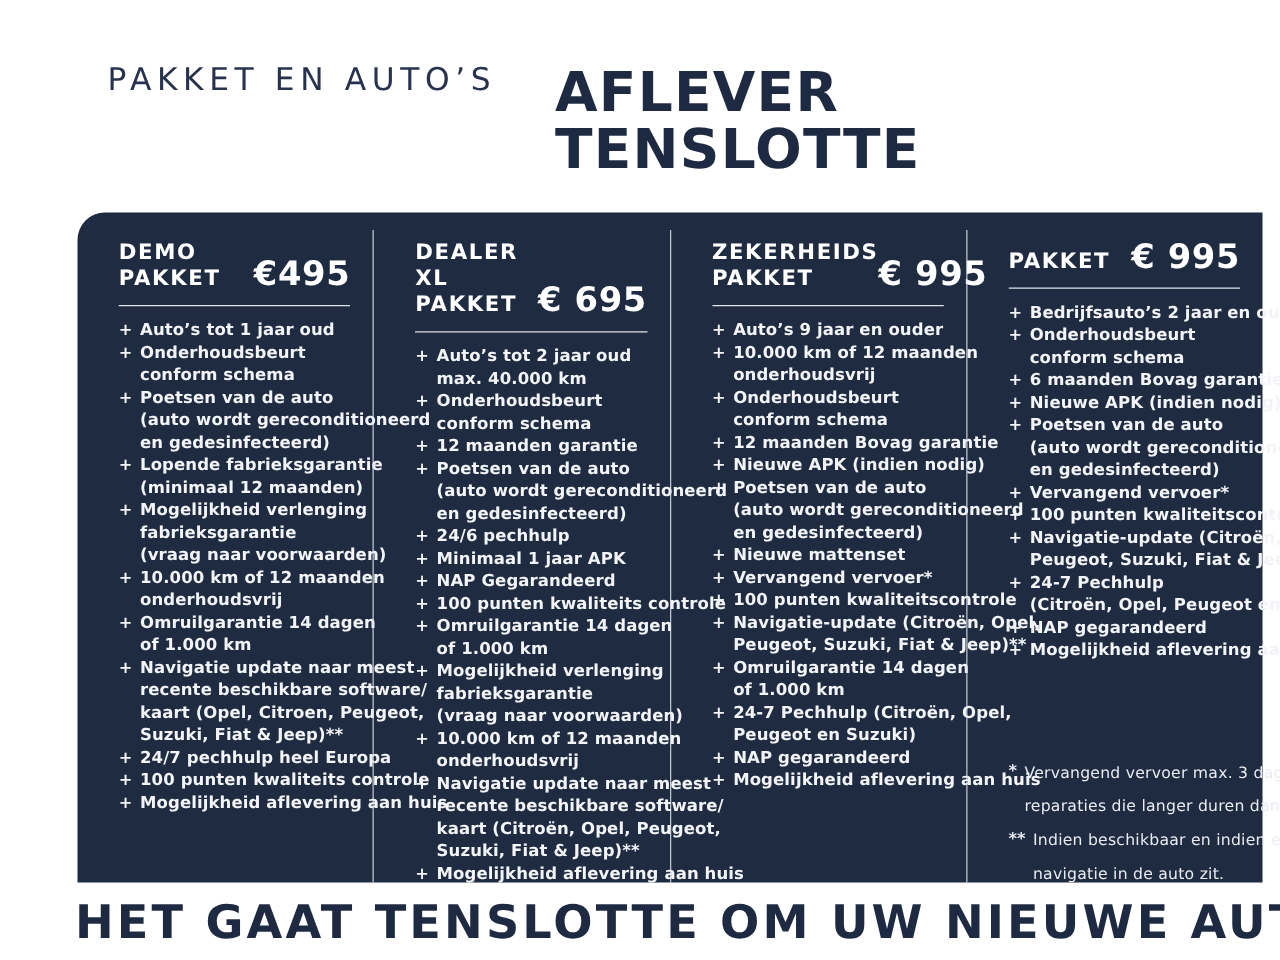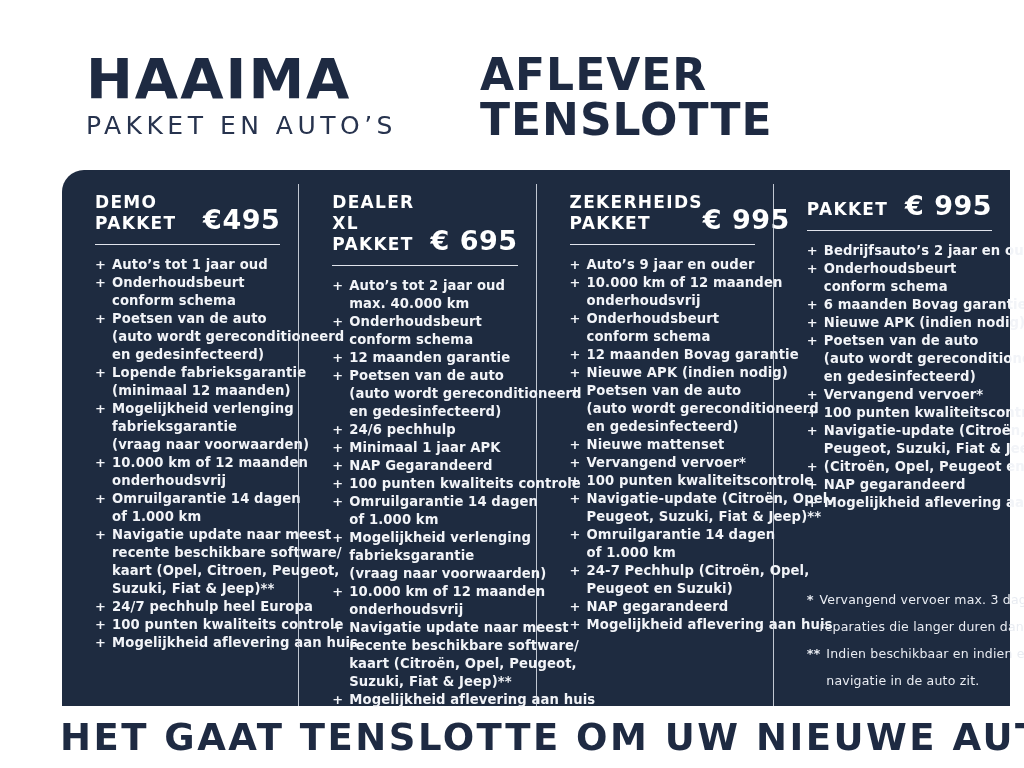--- a/index.html
+++ b/index.html
@@ -8,21 +8,21 @@
     font-family:"DejaVu Sans","Liberation Sans",sans-serif;overflow:hidden;
   }
   
   .logo-block{position:absolute;left:86px;top:48px;}
   .logo-title{
     font-size:56px;font-weight:bold;letter-spacing:2px;color:#1e2a42;line-height:62px;
   }
   .logo-sub{
     font-size:25px;font-weight:normal;letter-spacing:4.5px;color:#27334e;margin-top:1px;
   }
-  .page-title{position:absolute;left:480px;top:52px;}
+  .page-title{position:absolute;left:444px;top:52px;}
   .page-title div{
     font-size:44px;font-weight:bold;letter-spacing:1px;color:#1e2a42;line-height:45px;
   }
   
   .panel{
     position:absolute;left:62px;top:170px;width:948px;height:536px;
     background:#1e2b40;border-radius:22px 0 0 0;box-sizing:border-box;
   }
   .cols{display:flex;height:100%;padding-top:14px;box-sizing:border-box;}
   .col{flex:1;padding:8px 14px 0 33px;box-sizing:border-box;min-width:0;}
@@ -44,21 +44,20 @@
   
   .footer-tagline{
     position:absolute;left:60px;top:716px;
     font-size:37px;font-weight:bold;letter-spacing:2.5px;color:#1e2a42;white-space:nowrap;
   }
 </style>
 </head>
 <body>
 
 <div class="logo-block">
-  <div class="logo-title">HAAIMA</div>
   <div class="logo-sub">PAKKET EN AUTO’S</div>
 </div>
 <div class="page-title">
   <div>AFLEVER</div>
   <div>TENSLOTTE</div>
 </div>
 
 <div class="panel">
   <div class="cols" id="packages-row">
       <div class="col">
@@ -411,20 +410,21 @@
           <div class="feature">
             <span class="plus">+</span>
             <div class="ftext">
               <div class="fline">Navigatie-update (Citroën, Opel,</div>
               <div class="fline">Peugeot, Suzuki, Fiat &amp; Jeep)**</div>
             </div>
           </div>
           <div class="feature">
             <span class="plus">+</span>
             <div class="ftext">
+              <div class="fline">24-7 Pechhulp</div>
               <div class="fline">(Citroën, Opel, Peugeot en Suzuki)</div>
             </div>
           </div>
           <div class="feature">
             <span class="plus">+</span>
             <div class="ftext">
               <div class="fline">NAP gegarandeerd</div>
             </div>
           </div>
           <div class="feature">

